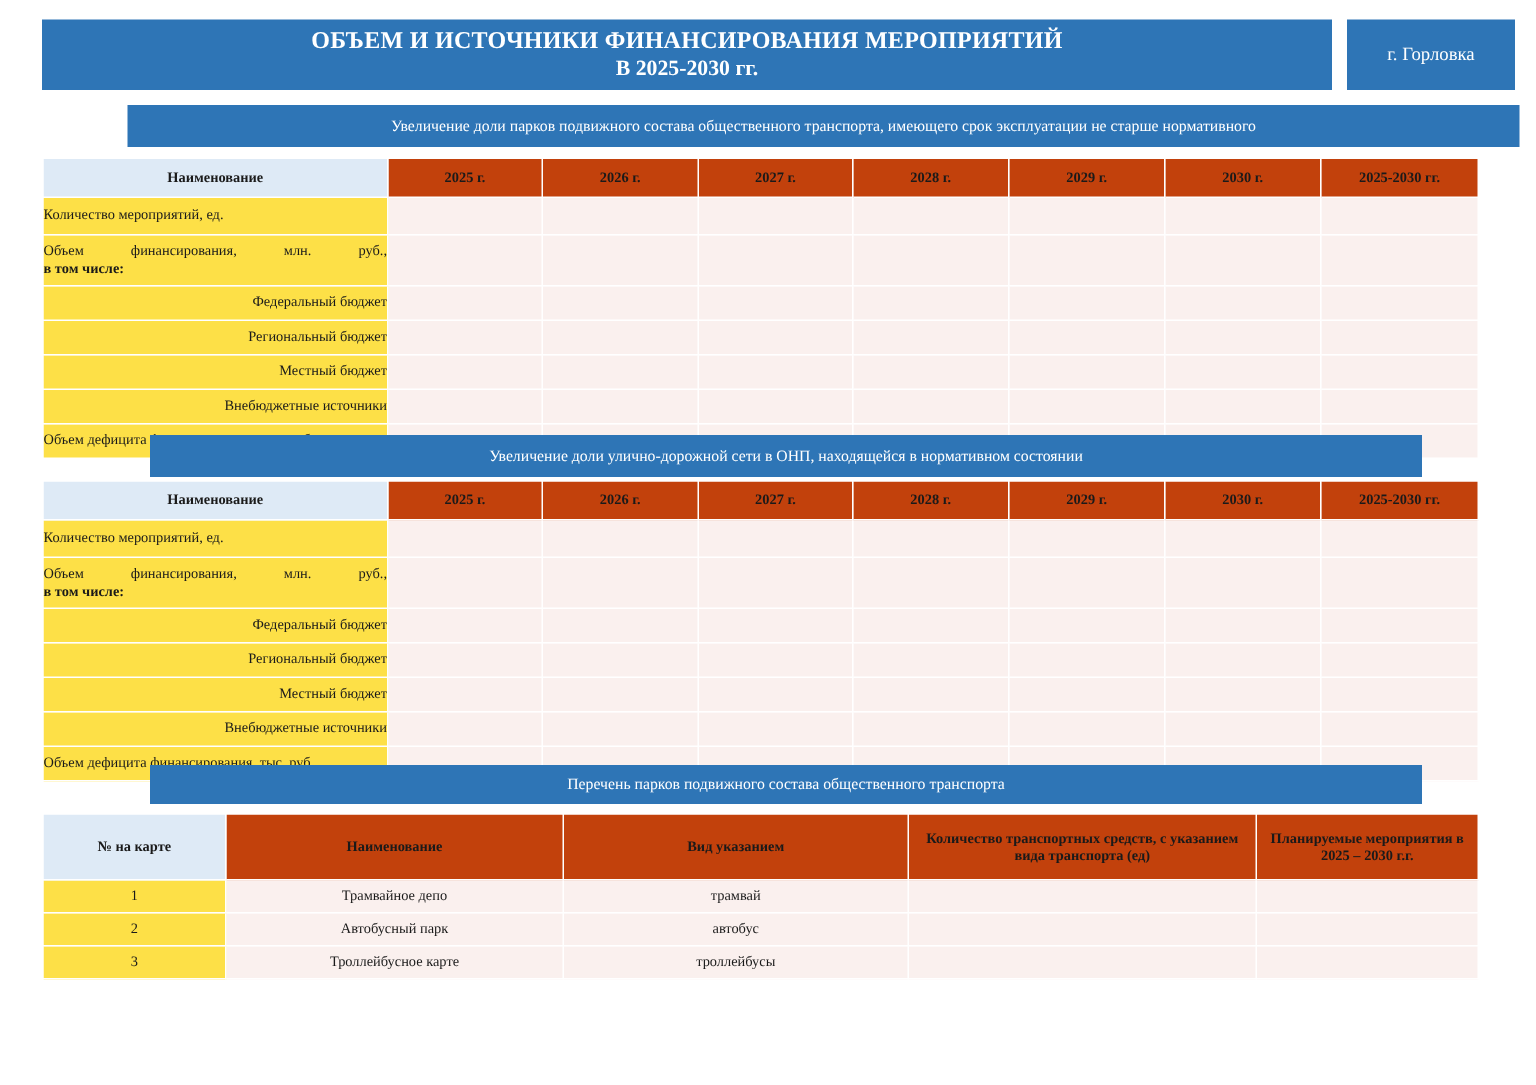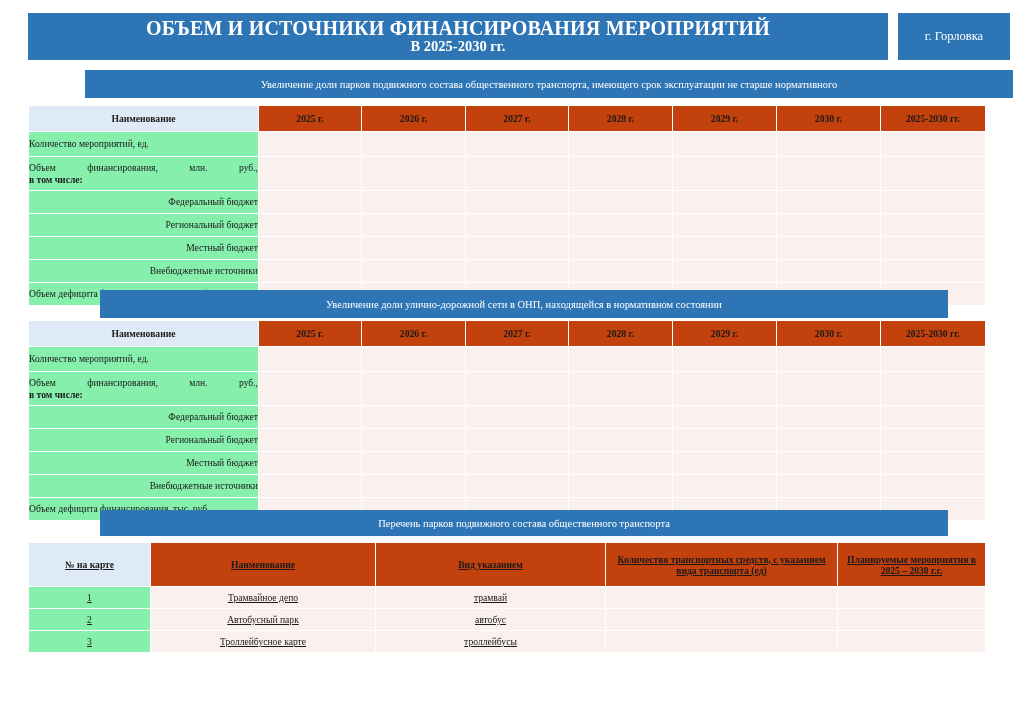--- a/index.html
+++ b/index.html
@@ -25,21 +25,21 @@
     height: 47px;
     background: #2E75B6;
     display: flex;
     flex-direction: column;
     align-items: center;
     justify-content: center;
   }
   .title-line1 {
     color: #ffffff;
     font-weight: bold;
-    font-size: 20px;
+    font-size: 16px;
     line-height: 20px;
     letter-spacing: .2px;
     white-space: nowrap;
   }
   .title-line2 {
     color: #ffffff;
     font-weight: bold;
     font-size: 14.5px;
     line-height: 17px;
     white-space: nowrap;
@@ -98,21 +98,21 @@
   .hdr-year {
     background: #c2410c;
     font-weight: bold;
     text-align: center;
     font-size: 10px;
     color: #1a1a1a;
   }
 
   
   .lbl {
-    background: #86efac;
+    background: #fde047;
     padding: 3px 7px;
     line-height: 1.25;
   }
   .lbl-left   { text-align: left; }
   .lbl-right  { text-align: right; }
   .lbl-just   { text-align: justify; text-align-last: justify; }
   .lbl-center { text-align: center; }
   .val {
     background: #FAF0EE;
   }
@@ -342,21 +342,21 @@
       <td class="val"></td>
       <td class="val"></td>
       <td class="val"></td>
       <td class="val"></td>
     </tr>
   </tbody>
 </table>
 
 <div class="banner" style="left:100px; top:510px; width:848px; height:26px;">Перечень парков подвижного состава общественного транспорта</div>
 
-<table class="parks-table" style="left:28px; top:542px; width:957px;text-decoration:underline;">
+<table class="parks-table" style="left:28px; top:542px; width:957px;">
   <colgroup>
     <col style="width:122px">
       <col style="width:225px">
       <col style="width:230px">
     <col style="width:232px">
       <col style="width:148px">
   </colgroup>
   <tbody>
     <tr>
       <td class="hdr-name" style="height:44px">№ на карте</td>

